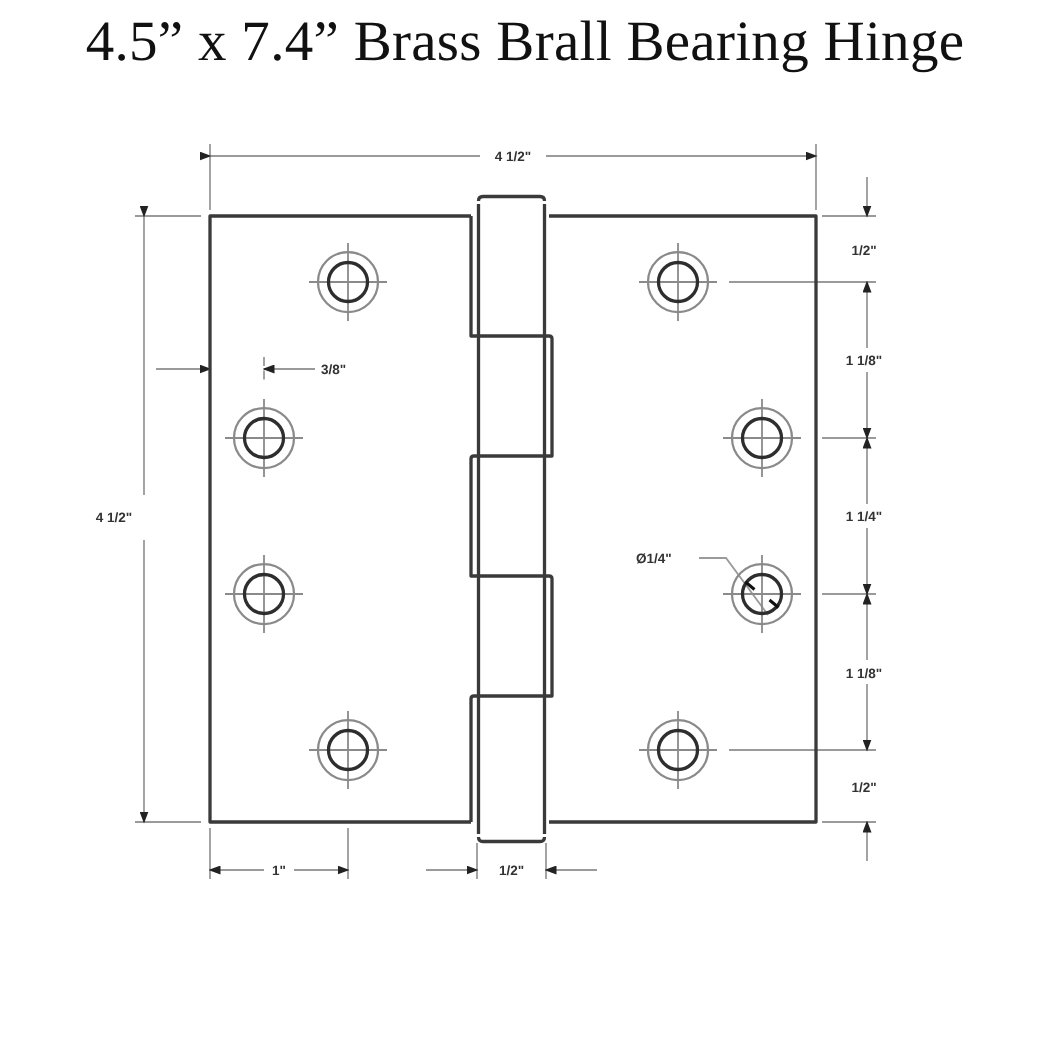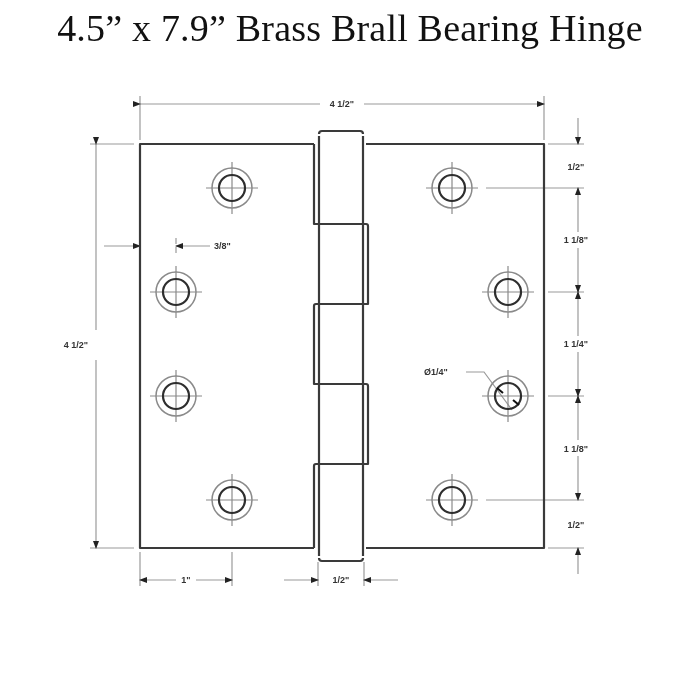--- a/index.html
+++ b/index.html
@@ -8,21 +8,21 @@
     position:absolute; left:0; top:6px; width:700px; text-align:center;
     font-family:"Liberation Serif", "DejaVu Serif", serif;
     font-size:38px; color:#111; letter-spacing:0.2px; white-space:nowrap;
   }
   svg { position:absolute; left:0; top:0; }
   .dimtext { font-family:"Liberation Sans", "DejaVu Sans", sans-serif; font-size:9px; fill:#333; font-weight:bold; }
 </style>
 </head>
 <body>
 
-<div class="title">4.5” x 7.9” Brass Brall Bearing Hinge</div>
+<div class="title">4.5” x 7.4” Brass Brall Bearing Hinge</div>
 
 <svg width="700" height="700" viewBox="0 0 700 700">
   <defs>
     <marker id="arr" markerWidth="8" markerHeight="6" refX="7" refY="3" orient="auto" markerUnits="userSpaceOnUse">
       <path d="M0,0 L8,3 L0,6 Z" fill="#222"></path>
     </marker>
   </defs>
 
   <g stroke="#9a9a9a" stroke-width="1.2" fill="none">
     <line x1="140" y1="96" x2="140" y2="140"></line>

